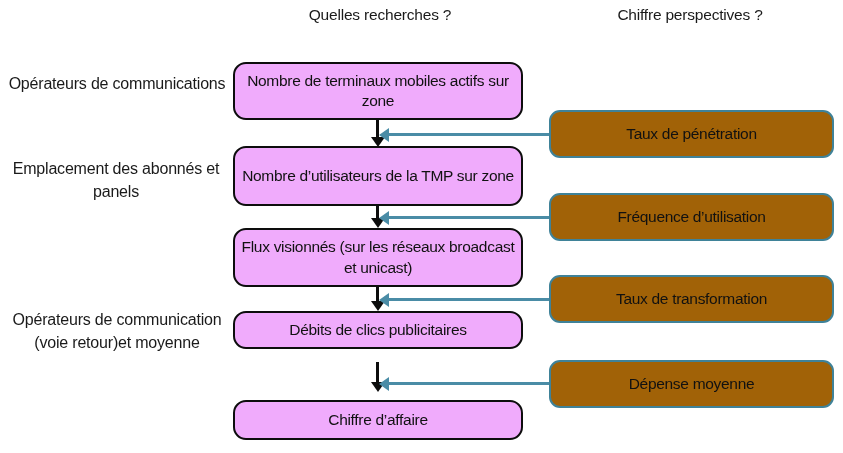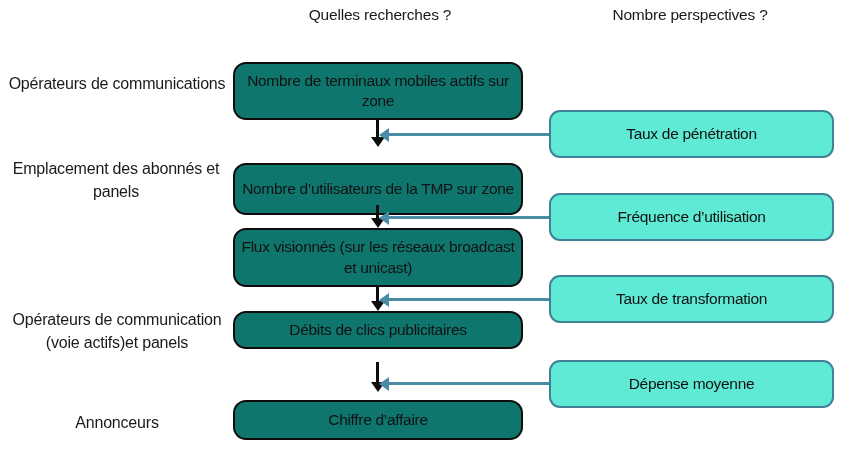--- a/index.html
+++ b/index.html
@@ -48,33 +48,33 @@
   #role-4 { left: 8px; top: 411px; width: 218px; }
 
   
   .proc-box {
     position: absolute;
     left: 233px;
     width: 290px;
     box-sizing: border-box;
     border: 2.2px solid #0d0d0d;
     border-radius: 13px;
-    background: #0f766e;
+    background: #f0abfc;
     display: flex;
     align-items: center;
     justify-content: center;
     text-align: center;
     font-size: 15.5px;
     line-height: 1.3;
     color: #111111;
     letter-spacing: -0.3px;
     padding: 0 6px;
   }
   #proc-0 { top: 62px;  height: 58px; }
-  #proc-1 { top: 163px; height: 52px; }
+  #proc-1 { top: 146px; height: 60px; }
   #proc-2 { top: 228px; height: 59px; }
   #proc-3 { top: 311px; height: 38px; }
   #proc-4 { top: 400px; height: 40px; }
 
   
   .v-arrow {
     position: absolute;
     left: 376px;
     width: 3px;
     background: #0d0d0d;
@@ -119,46 +119,45 @@
 
   
   .persp-box {
     position: absolute;
     left: 549px;
     width: 285px;
     height: 48px;
     box-sizing: border-box;
     border: 2px solid #3f8298;
     border-radius: 11px;
-    background: #5eead4;
+    background: #a16207;
     display: flex;
     align-items: center;
     justify-content: center;
     text-align: center;
     font-size: 15.5px;
     color: #111111;
     letter-spacing: -0.3px;
   }
   #persp-0 { top: 110px; }
   #persp-1 { top: 193px; }
   #persp-2 { top: 275px; }
   #persp-3 { top: 360px; }
 </style>
 </head>
 <body>
 
 <div id="canvas">
 
   <div class="col-header" id="hdr-rech">Quelles recherches ?</div>
-  <div class="col-header" id="hdr-persp">Nombre perspectives ?</div>
+  <div class="col-header" id="hdr-persp">Chiffre perspectives ?</div>
 
   <div class="role-label" id="role-0">Opérateurs de communications</div>
   <div class="role-label" id="role-1">Emplacement des abonnés et panels</div>
-  <div class="role-label" id="role-3">Opérateurs de communication (voie actifs)et panels</div>
-  <div class="role-label" id="role-4">Annonceurs</div>
+  <div class="role-label" id="role-3">Opérateurs de communication (voie retour)et moyenne</div>
 
   <div class="proc-box" id="proc-0">Nombre de terminaux mobiles actifs sur zone</div>
   <div class="proc-box" id="proc-1">Nombre d’utilisateurs de la TMP sur zone</div>
   <div class="proc-box" id="proc-2">Flux visionnés (sur les réseaux broadcast et unicast)</div>
   <div class="proc-box" id="proc-3">Débits de clics publicitaires</div>
   <div class="proc-box" id="proc-4">Chiffre d’affaire</div>
 
   <div class="v-arrow" id="varrow-0"></div>
   <div class="v-arrow" id="varrow-1"></div>
   <div class="v-arrow" id="varrow-2"></div>

